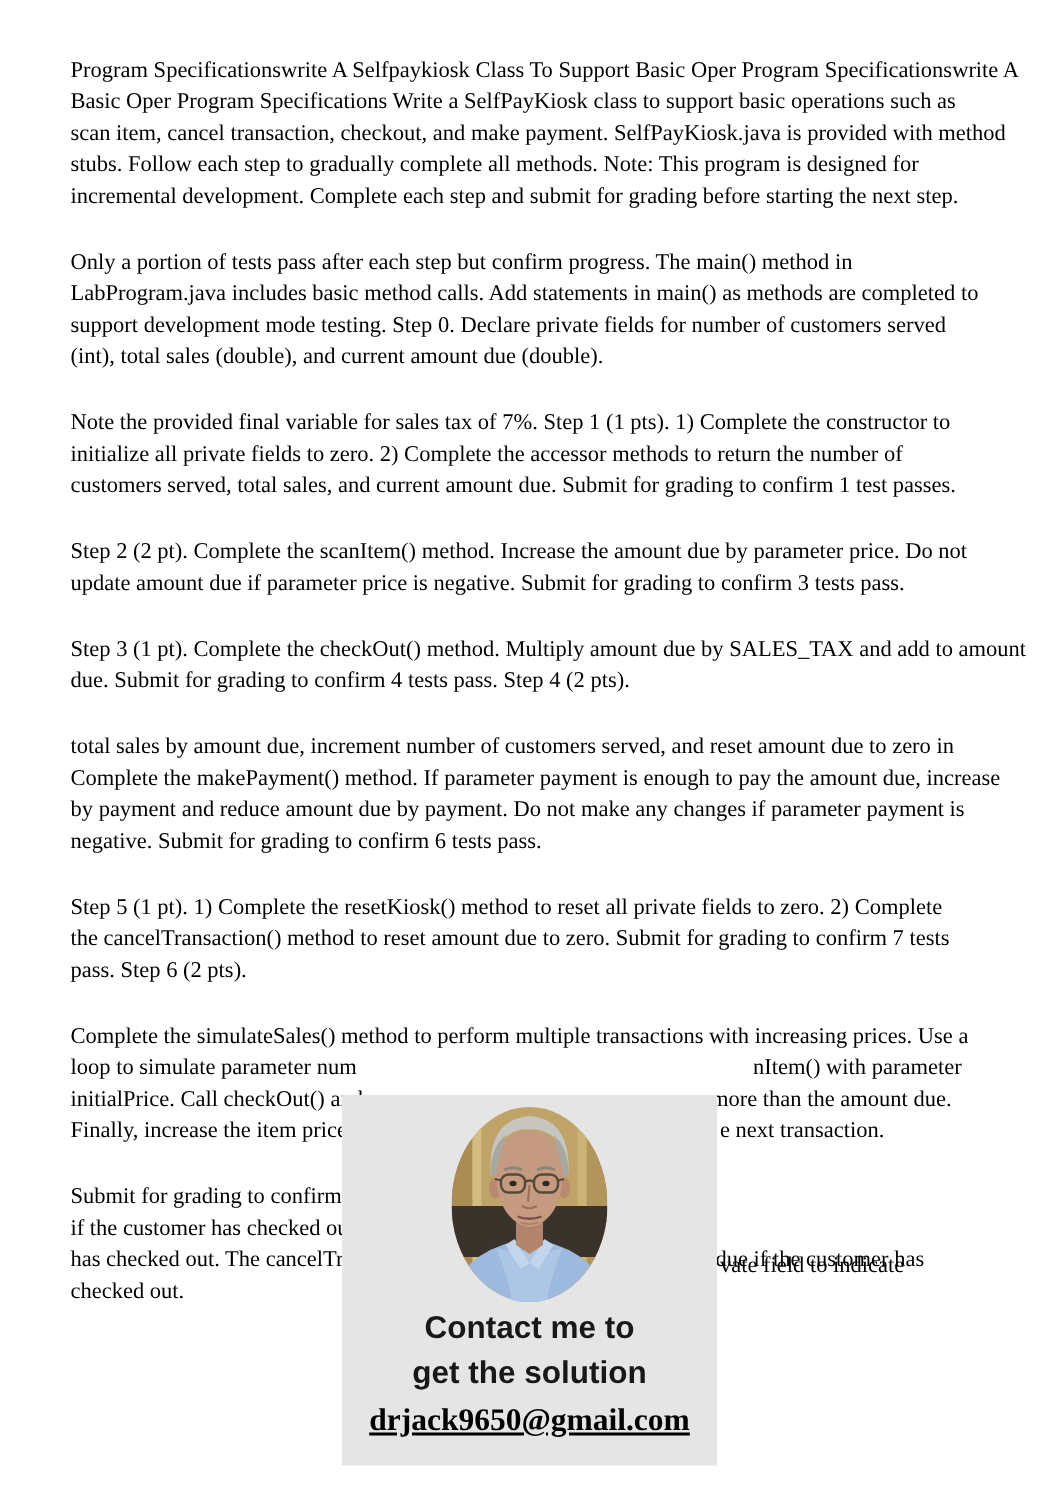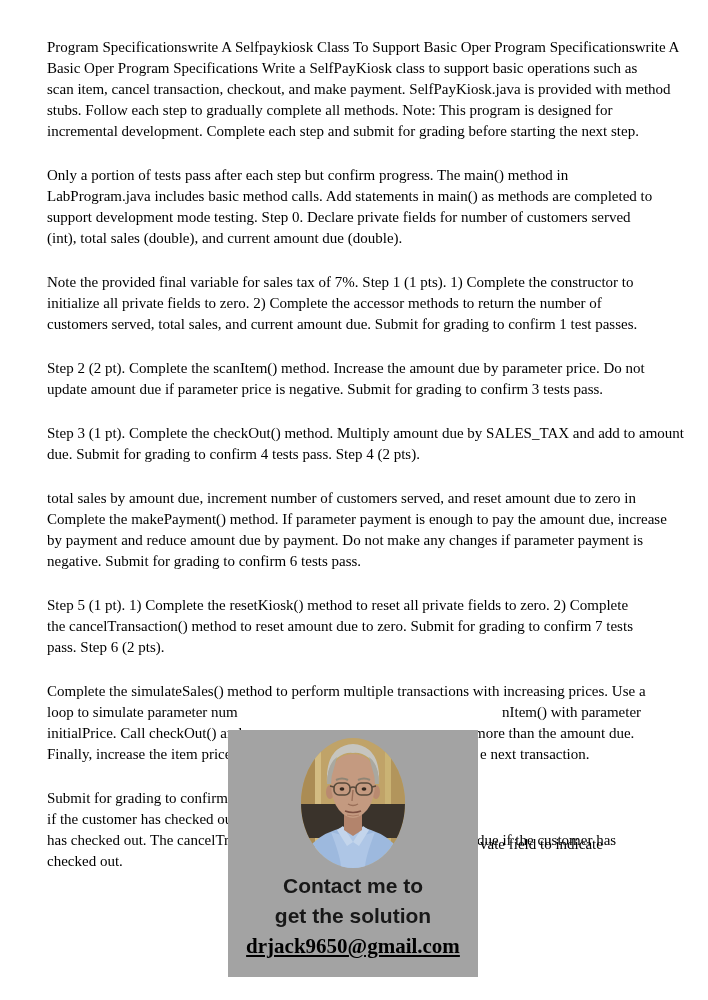--- a/index.html
+++ b/index.html
@@ -108,21 +108,21 @@
       <div class="line"><span>Finally, increase the item price</span><span class="frag-right" style="left: 433px;">e next transaction.</span></div>
     </div>
     <div class="para">
       <div class="line"><span>Submit for grading to confirm 8</span><span class="frag-right" style="left: 433px; margin-top: 46px;">vate field to indicate</span></div>
       <div class="line"><span>if the customer has checked out</span></div>
       <div class="line"><span>has checked out. The cancelTra</span><span class="frag-right" style="left: 430px;">due if the customer has</span></div>
       <div class="line">checked out.</div>
     </div>
   </div>
 
-<div class="ad-card" style="background: #a3a3a3;">
+<div class="ad-card" style="background: #e5e5e5;">
   <div class="photo">
     <svg viewBox="0 0 104 130" width="104" height="130" xmlns="http://www.w3.org/2000/svg">
       <rect width="104" height="130" fill="#c0a368"></rect>
       <rect x="0" width="14" height="130" fill="#ab8c54"></rect>
       <rect x="90" width="14" height="130" fill="#b2955c"></rect>
       <rect x="14" width="6" height="130" fill="#d3bc82"></rect>
       <rect x="84" width="6" height="130" fill="#cab374"></rect>
       <rect x="0" y="66" width="104" height="34" fill="#3a332b"></rect>
       <path d="M4,130 L6,112 Q16,98 34,92 L52,86 L70,92 Q88,98 98,112 L100,130 Z" fill="#9db9de"></path>
       <path d="M30,94 Q40,120 40,130 L64,130 Q64,120 74,94 L60,98 L52,92 L44,98 Z" fill="#aec6e6"></path>

